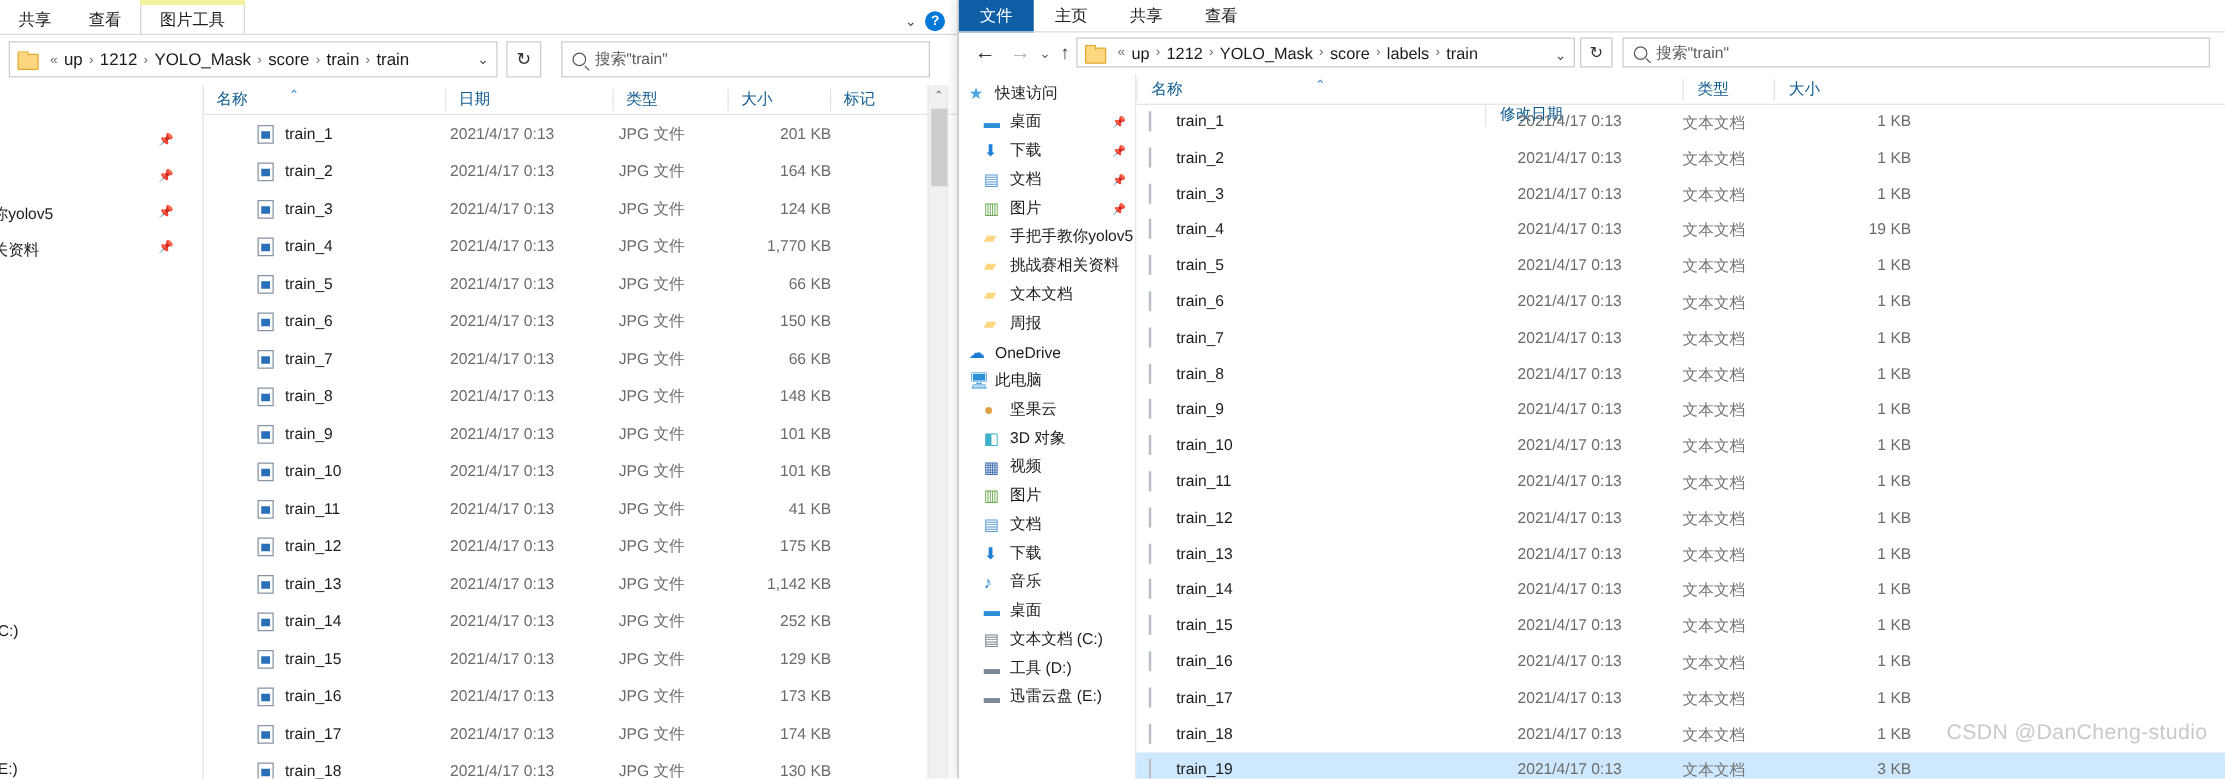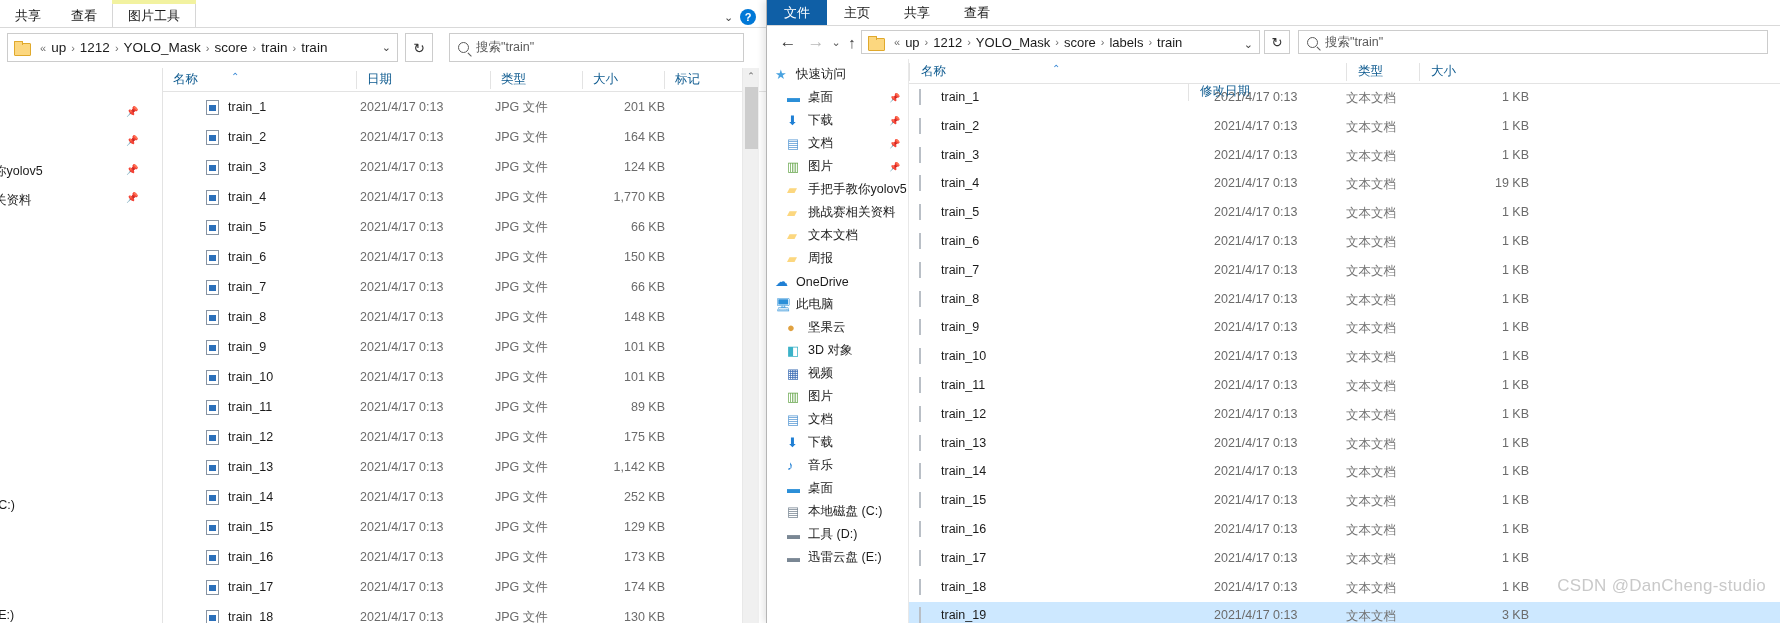--- a/index.html
+++ b/index.html
@@ -299,21 +299,21 @@
           <span class="cell-name">train_10</span>
           <span class="cell-date">2021/4/17 0:13</span>
           <span class="cell-type">JPG 文件</span>
           <span class="cell-size">101 KB</span>
         </div>
         <div class="lw-row" style="top: 300px;">
           <span class="jpg-ico ic-jpg"></span>
           <span class="cell-name">train_11</span>
           <span class="cell-date">2021/4/17 0:13</span>
           <span class="cell-type">JPG 文件</span>
-          <span class="cell-size">89 KB</span>
+          <span class="cell-size">41 KB</span>
         </div>
         <div class="lw-row" style="top: 330px;">
           <span class="jpg-ico ic-jpg"></span>
           <span class="cell-name">train_12</span>
           <span class="cell-date">2021/4/17 0:13</span>
           <span class="cell-type">JPG 文件</span>
           <span class="cell-size">175 KB</span>
         </div>
         <div class="lw-row" style="top: 360px;">
           <span class="jpg-ico ic-jpg"></span>
@@ -488,21 +488,21 @@
         <div class="rw-snav" style="top: 397px; padding-left: 20px;">
           <span class="si" style="color: rgb(31, 127, 212); font-size: 13px; line-height: 16px;">♪</span>
           <span>音乐</span>
         </div>
         <div class="rw-snav" style="top: 420px; padding-left: 20px;">
           <span class="si" style="color: rgb(43, 143, 216); font-size: 13px; line-height: 16px;">▬</span>
           <span>桌面</span>
         </div>
         <div class="rw-snav" style="top: 443px; padding-left: 20px;">
           <span class="si" style="color: rgb(122, 135, 148); font-size: 13px; line-height: 16px;">▤</span>
-          <span>本地磁盘 (C:)</span>
+          <span>文本文档 (C:)</span>
         </div>
         <div class="rw-snav" style="top: 466px; padding-left: 20px;">
           <span class="si" style="color: rgb(122, 135, 148); font-size: 13px; line-height: 16px;">▬</span>
           <span>工具 (D:)</span>
         </div>
         <div class="rw-snav" style="top: 489px; padding-left: 20px;">
           <span class="si" style="color: rgb(122, 135, 148); font-size: 13px; line-height: 16px;">▬</span>
           <span>迅雷云盘 (E:)</span>
         </div>
       </div>

